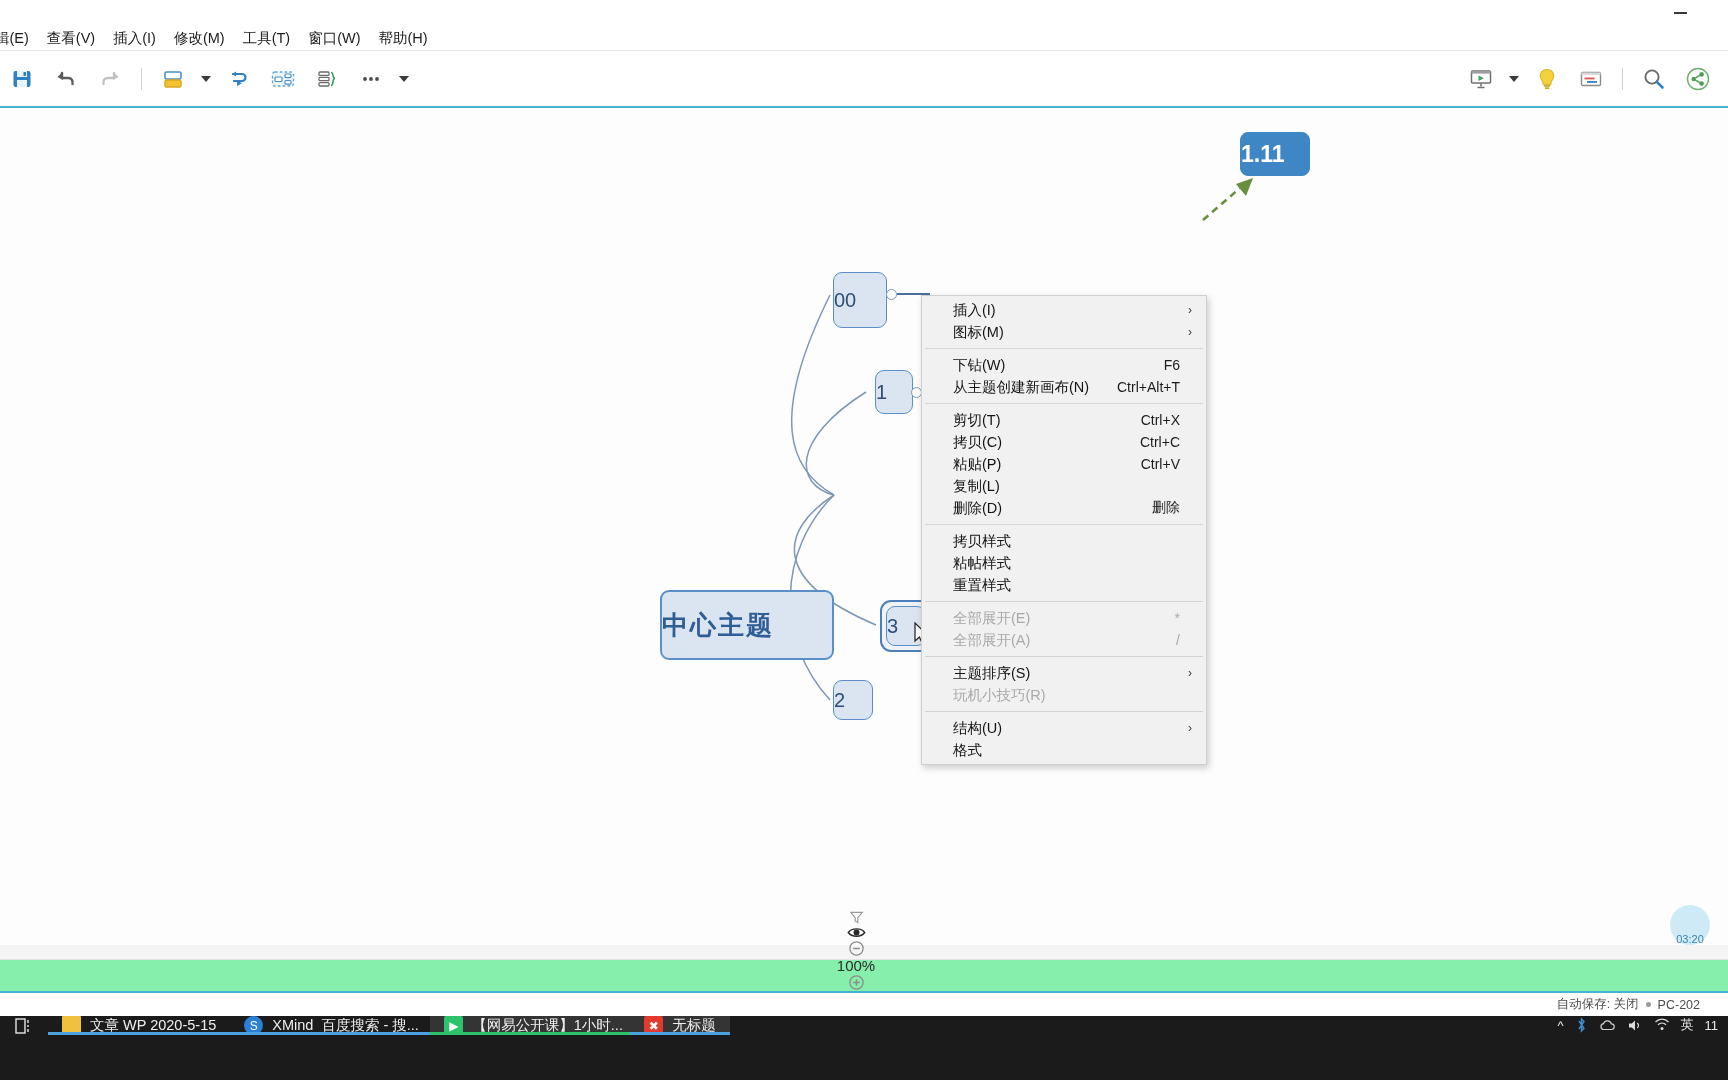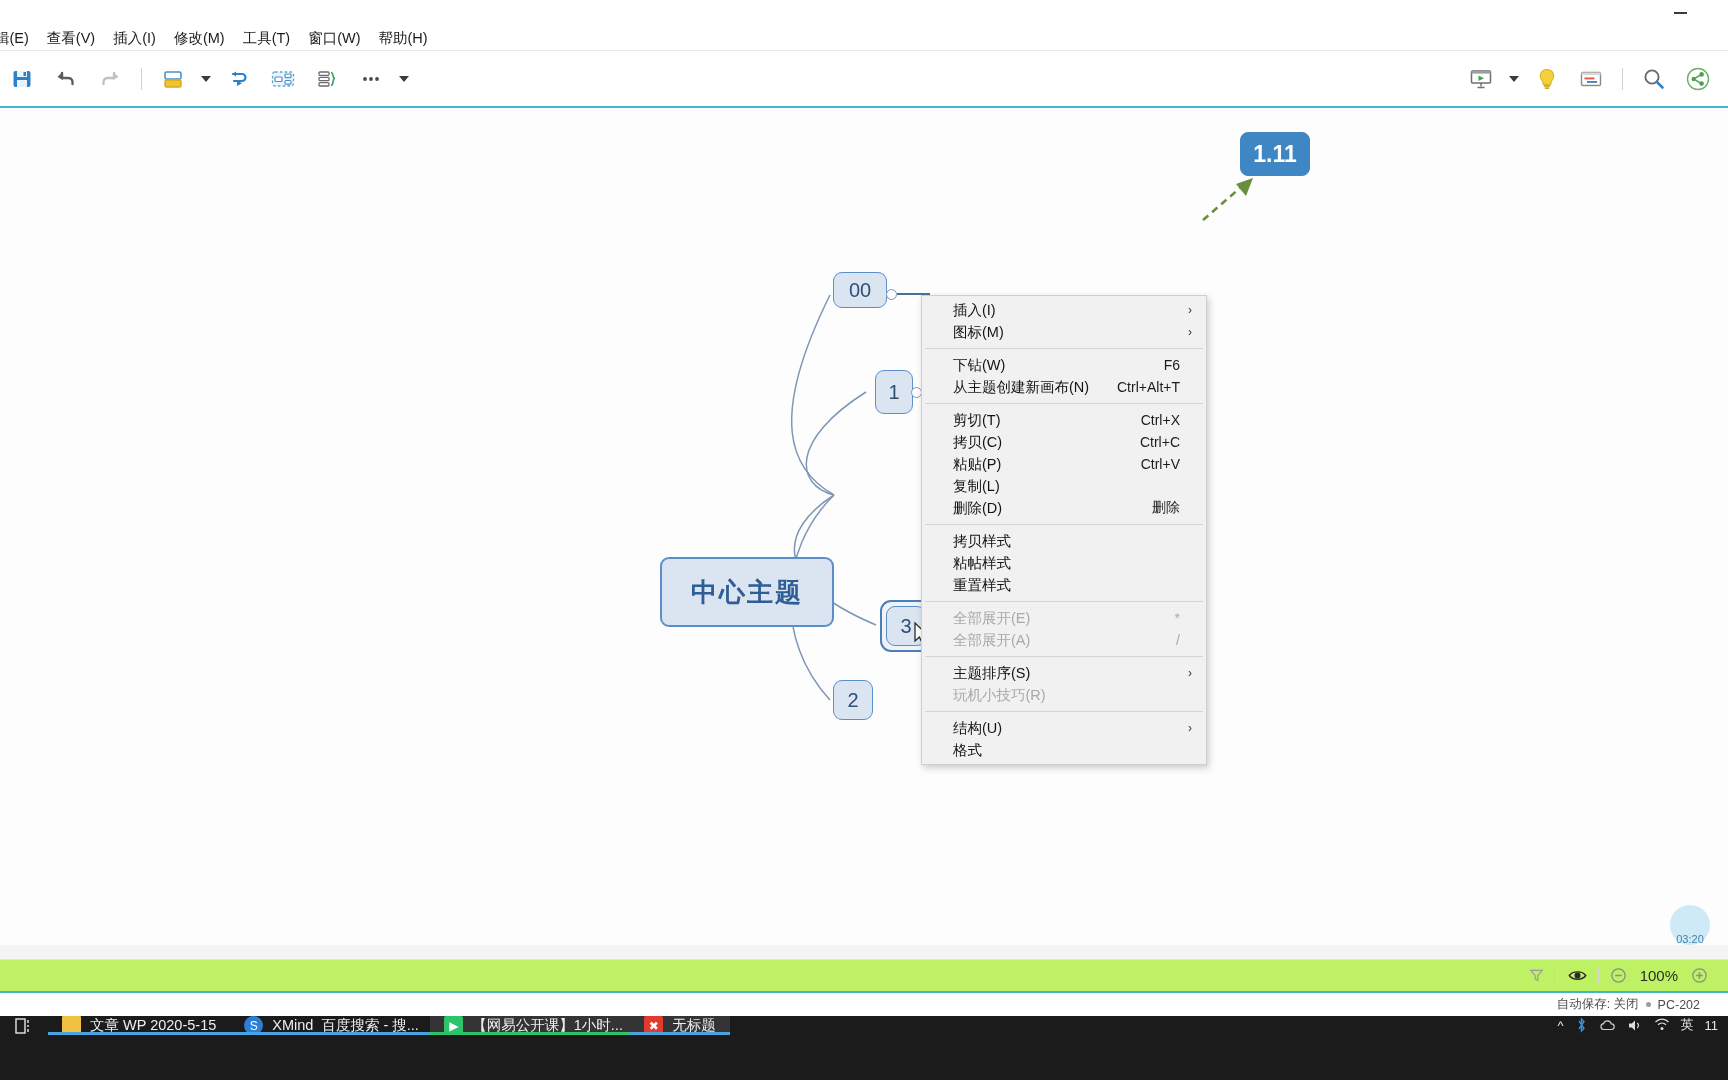--- a/index.html
+++ b/index.html
@@ -35,21 +35,21 @@
   .tsep { width:1px; height:22px; background:#d2d2d2; margin:0 9px; }
   .caret { width:0;height:0;border-left:5px solid transparent;
     border-right:5px solid transparent;border-top:6px solid #3b3b3b; }
   .tcaret { width:22px; display:flex; align-items:center; justify-content:center; }
 
   
   #canvas { position:absolute; left:0; top:110px; width:1728px; height:842px;
     background:#fdfdfd; overflow:hidden; }
 
   .node { position:absolute; display:flex; align-items:center;
-    justify-content:center; border-radius:9px; }
+    justify-content:flex-start; border-radius:9px; }
   .node-central { background:#dbe5f1; border:2.5px solid #5b8fc9;
     color:#2f5d96; font-size:26px; font-weight:bold; letter-spacing:2px; }
   .node-sub { background:#dbe5f1; border:1.6px solid #5b8fc9;
     color:#2d4f78; font-size:20px; }
   .node-float { background:#3f86c5; border:1px solid #3f86c5; color:#fff;
     font-size:23px; font-weight:bold; border-radius:8px; }
   .sel-ring { position:absolute; border:2px solid #4a7fba; border-radius:11px;
     background:rgba(120,160,210,.10); }
 
   
@@ -68,22 +68,22 @@
   .ctx-arrow { position:absolute; right:14px; font-size:12px; color:#3a3a3a;
     line-height:1; }
   .ctx-sep { height:1px; background:#d4d4d4; margin:5px 3px; }
 
   
   #hscroll { position:absolute; left:0; top:945px; width:1728px; height:14px;
     background:#f4f4f4; }
 
   
   #statusbar { position:absolute; left:0; top:959px; width:1728px; height:32px;
-    background:#bef264; border-top:1px solid #e2e2e2;
-    display:flex; align-items:center; justify-content:flex-end; padding-right:16px; }
+    background:#86efac; border-top:1px solid #e2e2e2;
+    display:flex; align-items:center; justify-content:flex-end; padding-right:16px;flex-direction:column; }
   .sb-ico { width:26px; height:26px; display:flex; align-items:center;
     justify-content:center; }
   .sb-sep { width:1px; height:16px; background:#d8d8d8; margin:0 7px; }
   #zoomval { font-size:15px; color:#2c2c2c; padding:0 8px; }
 
   
   #autosave { position:absolute; left:0; top:991px; width:1728px; height:25px;
     background:#fff; border-top:2px solid #43b3cf;
     display:flex; align-items:center; justify-content:flex-end;
     padding-right:28px; font-size:12.5px; color:#4d4d4d; gap:7px; }
@@ -267,25 +267,25 @@
       <path d="M834 385 C795 375 790 330 866 282" stroke="#7d97b5" stroke-width="1.5" fill="none"></path>
       <path d="M834 385 C780 420 770 470 876 515" stroke="#7d97b5" stroke-width="1.5" fill="none"></path>
       <path d="M834 385 C778 440 775 530 830 590" stroke="#7d97b5" stroke-width="1.5" fill="none"></path>
 
       <path d="M897 184 L930 184" stroke="#4a6f9a" stroke-width="2" fill="none"></path>
 
       <path d="M1203 110 L1240 78" stroke="#6a8f3c" stroke-width="2.6" fill="none" stroke-dasharray="7 5"></path>
       <path d="M1253 68 L1236 74 L1246 86 Z" fill="#6a8f3c"></path>
     </svg>
 
-    <div class="node node-central" style="left:660px;top:447px;width:174px;height:70px;">
+    <div class="node node-central" style="left:660px;top:480px;width:174px;height:70px;">
       <span>中心主题</span>
     </div>
 
-    <div class="node node-sub" style="left:833px;top:162px;width:54px;height:36px;">
+    <div class="node node-sub" style="left:833px;top:162px;width:54px;height:56px;">
       <span>00</span>
     </div>
     <div class="dot" style="left:886px;top:179px;"></div>
 
     <div class="node node-sub" style="left:875px;top:260px;width:38px;height:44px;">
       <span>1</span>
     </div>
     <div class="dot" style="left:911px;top:277px;"></div>
 
     <div class="sel-ring" style="left:880px;top:490px;width:52px;height:52px;"></div>

